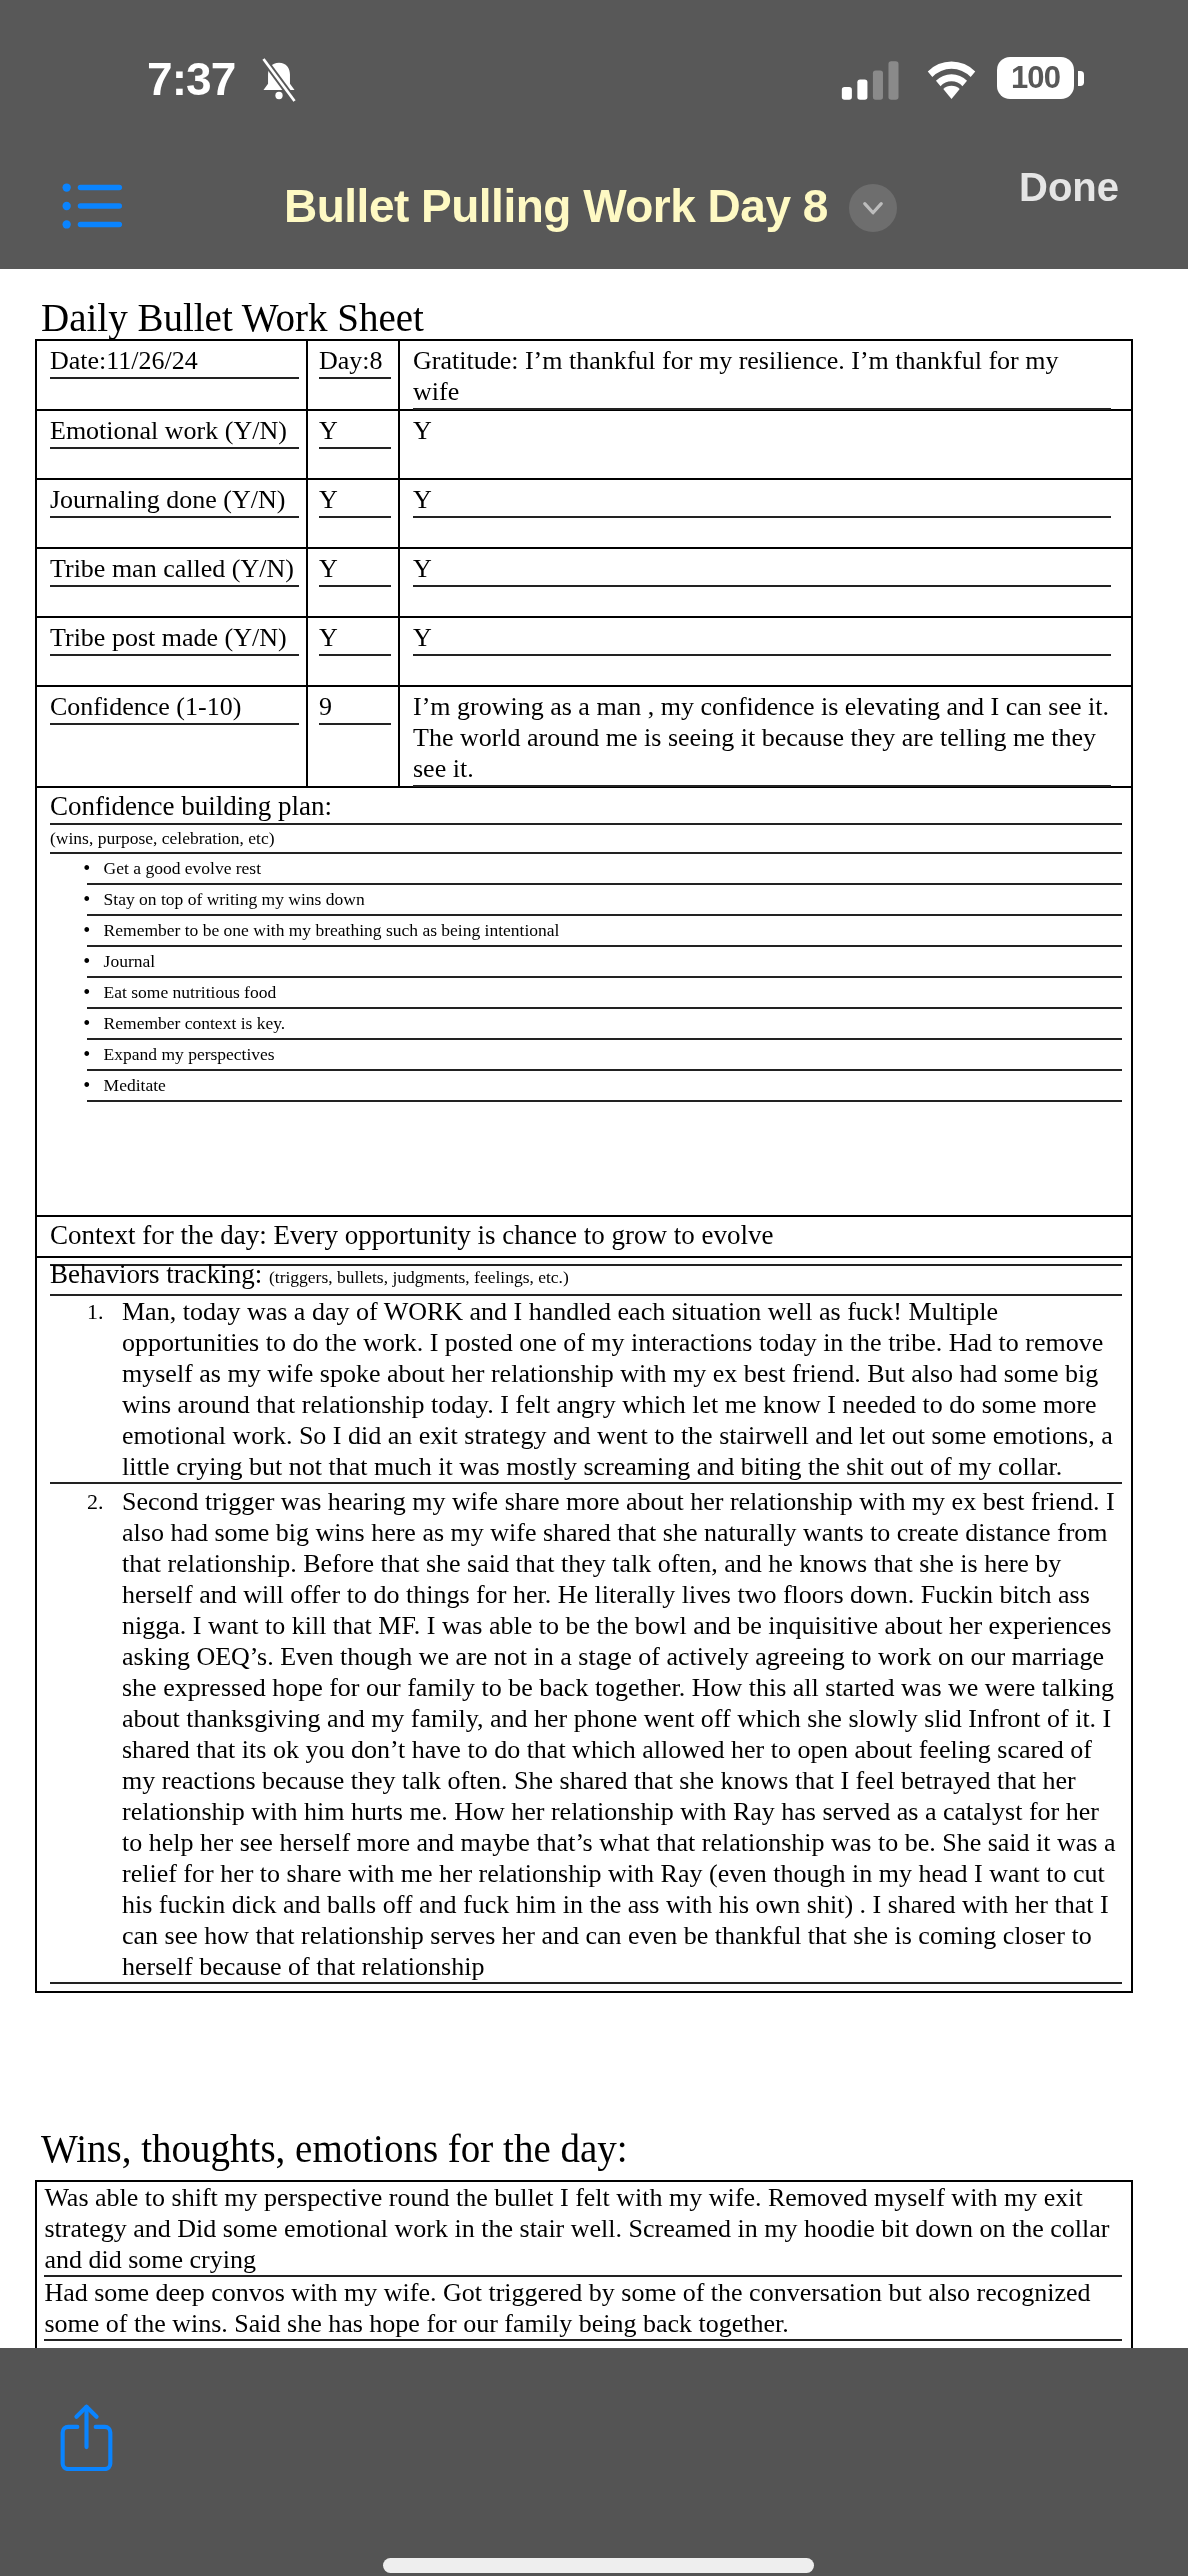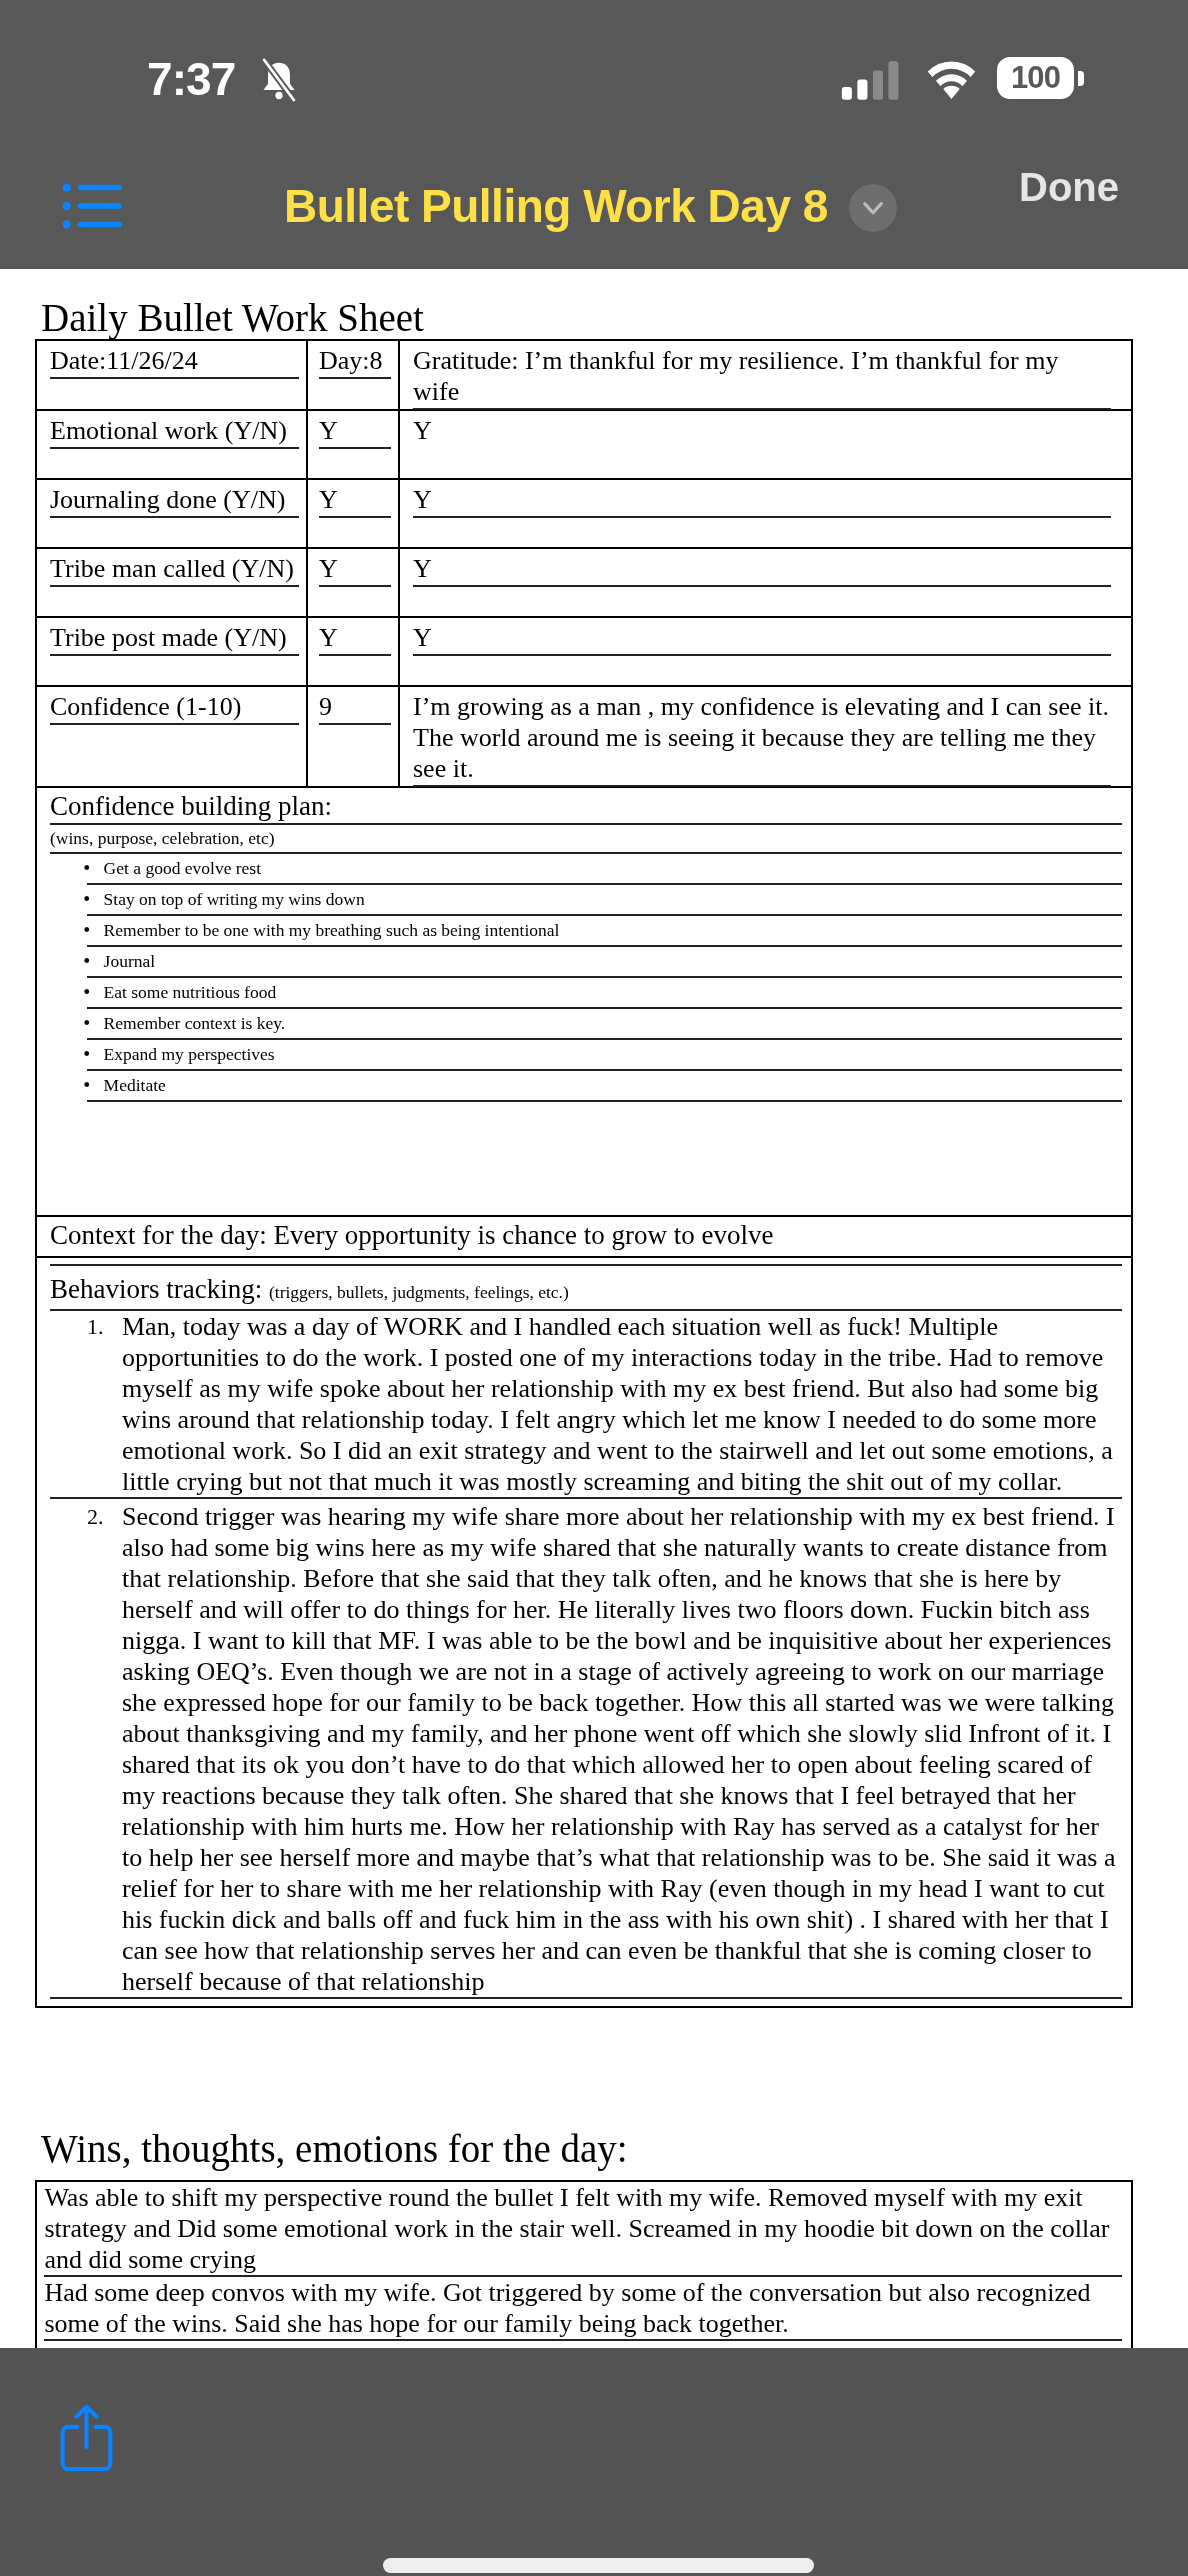--- a/index.html
+++ b/index.html
@@ -10,21 +10,21 @@
   .topbar { position: absolute; left: 0; top: 0; width: 1188px; height: 269px; background: #585858; }
   .status-time { position: absolute; left: 147px; top: 52px; font-size: 46px; font-weight: 600; color: #fff; letter-spacing: -0.9px; }
   .bell { position: absolute; left: 258px; top: 57px; width: 42px; height: 46px; }
   .signal { position: absolute; left: 840px; top: 61px; width: 64px; height: 39px; }
   .wifi { position: absolute; left: 925px; top: 57px; width: 53px; height: 42px; }
   .battery { position: absolute; left: 997px; top: 57px; width: 88px; height: 42px; }
   .battery-body { position: absolute; left: 0; top: 0; width: 77px; height: 42px; background: #fff; border-radius: 13px; color: #585858; font-weight: 700; font-size: 31px; text-align: center; line-height: 42px; letter-spacing: -0.9px; }
   .battery-nub { position: absolute; left: 81px; top: 14px; width: 5.5px; height: 14.7px; background: #fff; border-radius: 0 3.7px 3.7px 0; }
 
   .nav-list-icon { position: absolute; left: 61px; top: 182px; width: 63px; height: 48px; }
-  .nav-title { position: absolute; left: 284px; top: 179px; font-size: 46px; font-weight: 600; color: #fde047; white-space: nowrap; letter-spacing: -0.5px; }
+  .nav-title { position: absolute; left: 284px; top: 179px; font-size: 46px; font-weight: 600; color: #fef9c3; white-space: nowrap; letter-spacing: -0.5px; }
   .nav-chevron { position: absolute; left: 849px; top: 184px; width: 48px; height: 48px; border-radius: 24px; background: #6e6e6e; }
   .nav-chevron svg { position: absolute; left: 13px; top: 14.7px; }
   .nav-done { position: absolute; left: 1019px; top: 165px; font-size: 40px; font-weight: 600; color: #e5e5e5; }
 
   
   .doc { position: absolute; left: 0; top: 269px; width: 1102px; height: 2078px; background: #fff; font-family: "Liberation Serif", serif; color: #000; }
   .doc-title { position: absolute; left: 41px; top: 26px; font-size: 39px; }
 
   .sheet { position: absolute; left: 35px; top: 70px; width: 1098px; border: 2.8px solid #000; }
   .row { position: relative; display: flex; border-bottom: 2.8px solid #000; }
@@ -43,21 +43,21 @@
   .plan-title { font-size: 27px; line-height: 33px; padding-top: 1.8px; border-bottom: 2.8px solid #222; }
   .plan-sub { font-size: 17.5px; line-height: 27px; border-bottom: 2.8px solid #222; }
   .plan-item { position: relative; margin-left: 37px; height: 31px; font-size: 17.5px; line-height: 28px; border-bottom: 2.8px solid #222; }
   .plan-item::before { content: "•"; position: absolute; left: -3.7px; top: 0; font-size: 20px; }
   .plan-item span { margin-left: 16.6px; }
 
   .context { height: 41px; padding: 1.8px 9.2px 0 13px; font-size: 27px; line-height: 33px; border-bottom: 2.8px solid #000; }
   .context .underline-block { padding-bottom: 12px; }
 
   .behaviors { padding: 0 9.2px 5.5px 13px; }
-  .beh-title { font-size: 27px; line-height: 33px; padding-top: 15px; border-bottom: 2.8px solid #222; }
+  .beh-title { font-size: 27px; line-height: 33px; padding-top: 0; border-bottom: 2.8px solid #222; }
   .beh-title small { font-size: 17.5px; }
   .beh-item { position: relative; font-size: 26px; line-height: 31px; padding-left: 72px; border-bottom: 2.8px solid #222; margin-bottom: 1.8px; }
   .beh-num { position: absolute; left: 37px; top: 0; font-size: 22px; }
 
   .wins-title { position: absolute; left: 41px; top: 1857px; font-size: 39px; }
   .wins-box { position: absolute; left: 35px; top: 1911px; width: 1098px; height: 175px; border: 2.8px solid #000; border-bottom: none; padding: 0 9.2px 0 7.4px; overflow: hidden; }
   .wins-item { font-size: 26px; line-height: 31px; border-bottom: 2.8px solid #222; }
 
   
   .bottombar { position: absolute; left: 0; top: 2348px; width: 1188px; height: 228px; background: #545454; }

